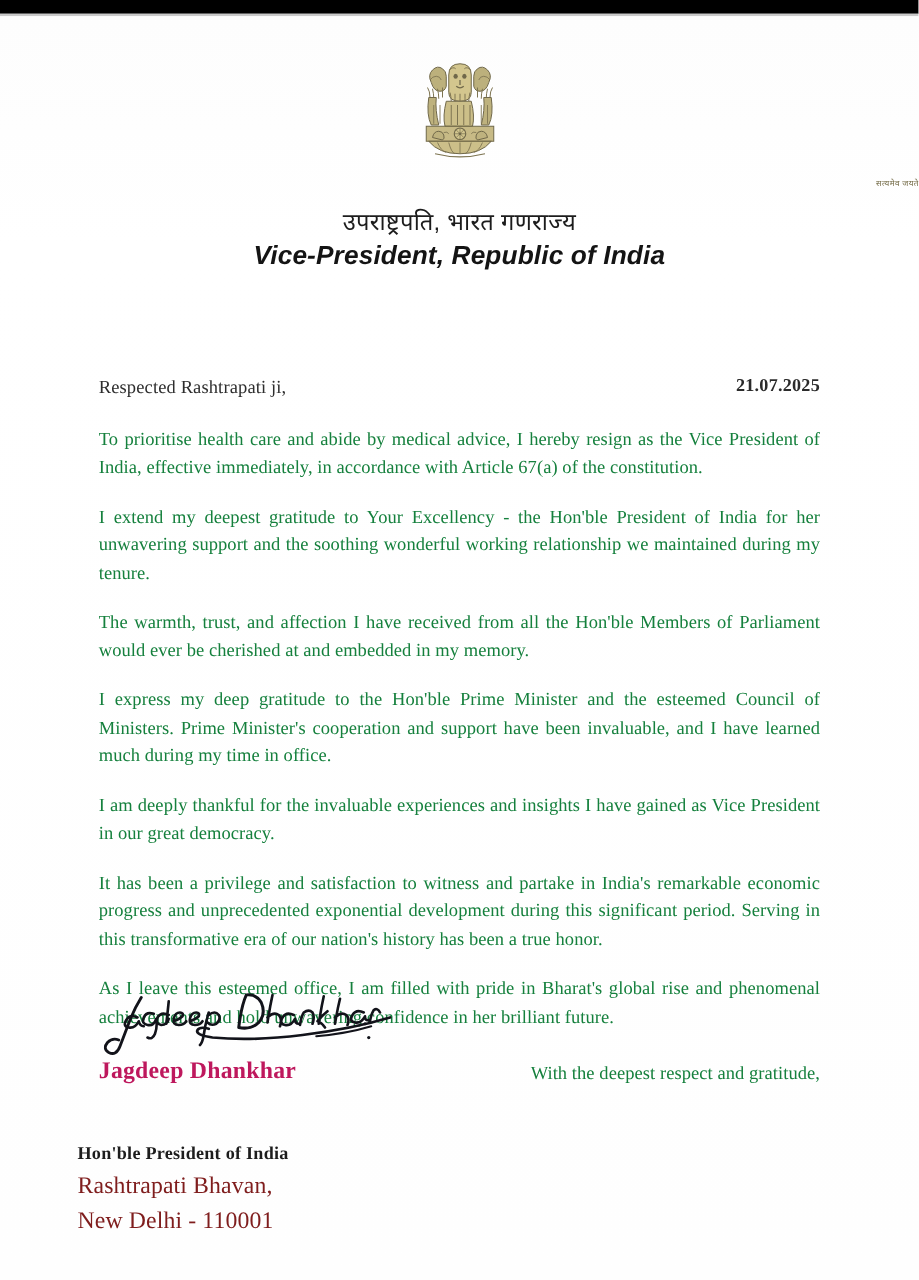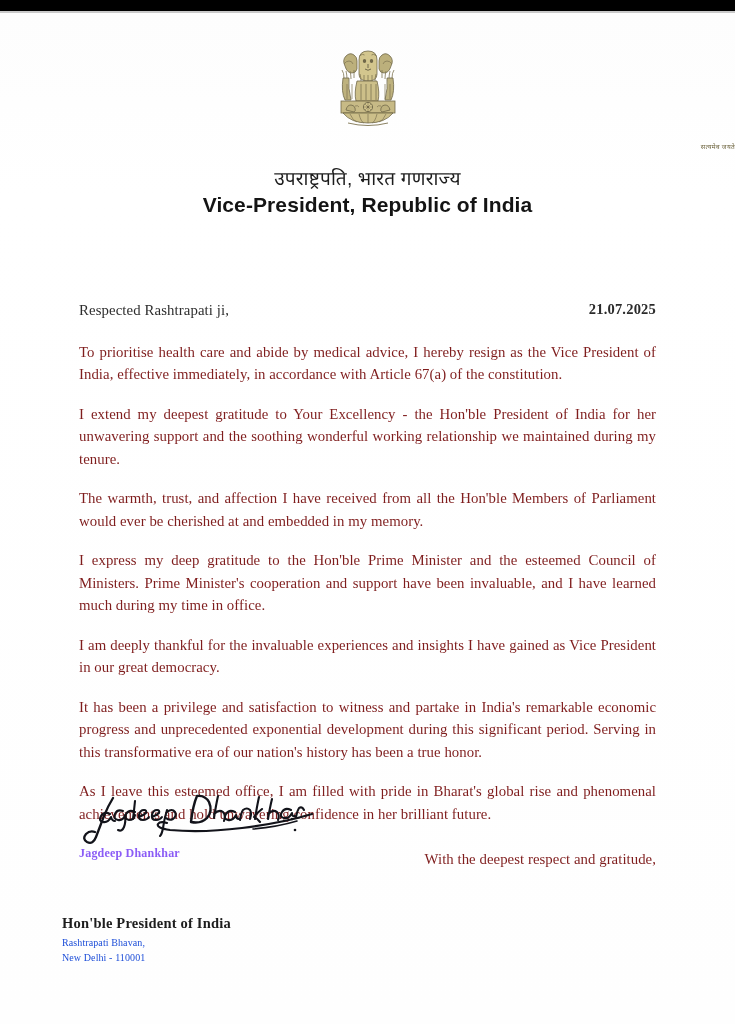--- a/index.html
+++ b/index.html
@@ -85,20 +85,21 @@
     letter-spacing: .2px;
   }
   .title-en {
     font-family: "Liberation Sans", sans-serif;
     font-size: 21px;
     font-weight: 700;
     color: #141414;
     line-height: 1.2;
     margin-top: 2px;
     letter-spacing: .1px;
+    font-style: italic;
   }
 
   
   .date-line {
     position: absolute;
     top: 257px;
     right: 79px;
     font-size: 14.5px;
     font-weight: 700;
     color: #2b2b2b;
@@ -114,21 +115,21 @@
     width: 577px;
   }
   .salutation {
     font-size: 14.8px;
     color: #2d2d2d;
     margin: 0 0 22px 0;
     letter-spacing: .1px;
   }
   .para {
     font-size: 14.8px;
-    color: #7f1d1d;
+    color: #15803d;
     text-align: justify;
     line-height: 1.52;
     margin: 0 0 17px 0;
     letter-spacing: .05px;
   }
   .para.closing {
     text-align: right;
     margin-top: 23px;
     margin-bottom: 0;
   }
@@ -140,44 +141,44 @@
     left: 79px;
     width: 330px;
   }
   .signature-svg {
     width: 232px;
     height: 56px;
     display: block;
     margin-left: 4px;
   }
   .signer-name {
-    font-size: 12px;
+    font-size: 19px;
     font-weight: 700;
-    color: #8b5cf6;
+    color: #be185d;
     margin-top: 2px;
     letter-spacing: .2px;
   }
 
   
   .addressee {
     position: absolute;
     top: 913px;
     left: 62px;
     width: 330px;
     line-height: 1.5;
   }
   .addr-title {
     font-size: 14.5px;
     font-weight: 700;
     color: #1d1d1d;
     letter-spacing: .2px;
   }
   .addr-line {
-    font-size: 10px;
-    color: #1d4ed8;
+    font-size: 19px;
+    color: #7f1d1d;
     letter-spacing: .1px;
   }
 </style>
 </head>
 <body>
 
 <div class="page">
 
   <div class="top-black-bar"></div>
   <div class="top-gray-line"></div>

